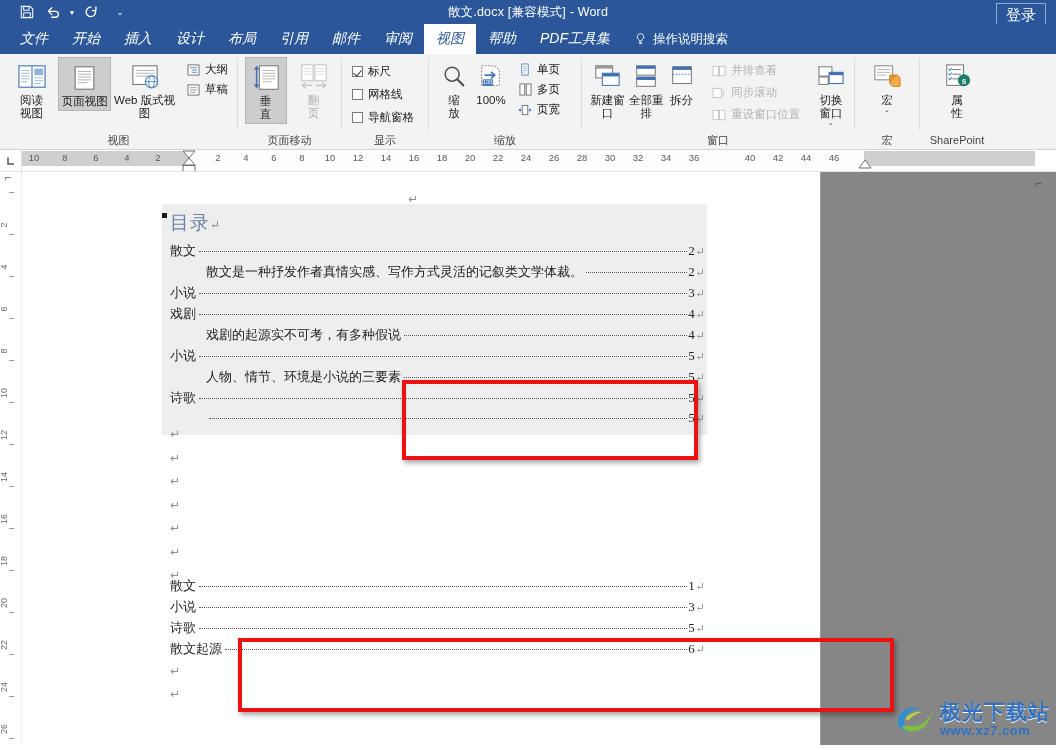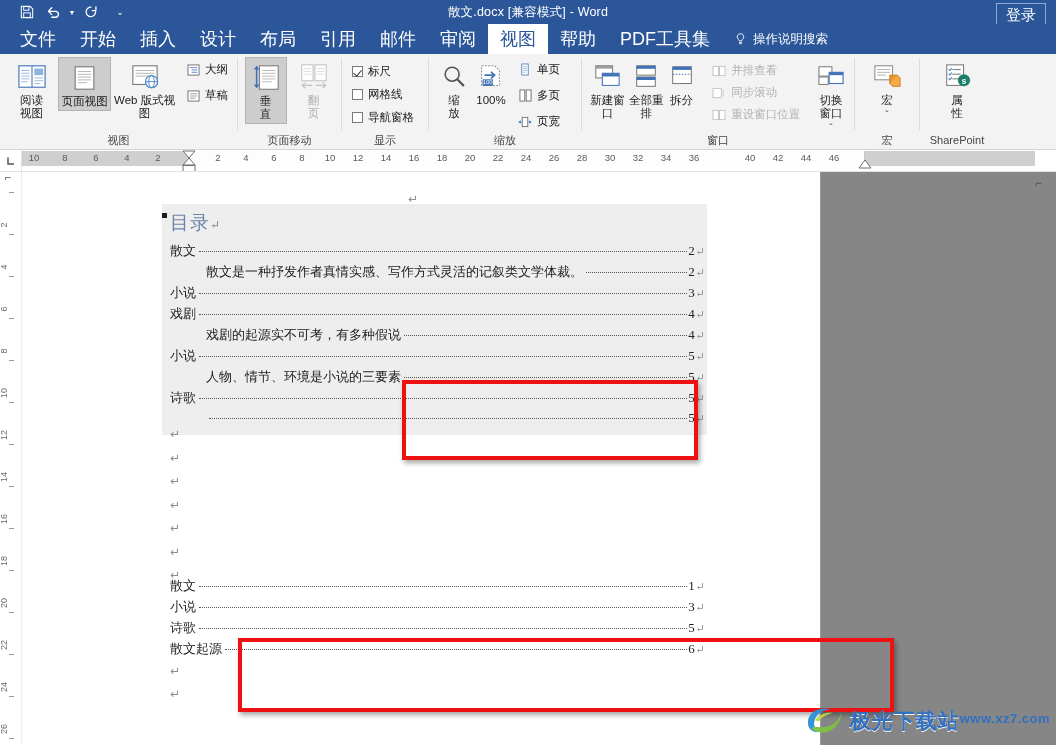--- a/index.html
+++ b/index.html
@@ -35,21 +35,21 @@
     padding:2px 9px 3px; cursor:pointer; background:transparent;
   }
 
   
   .tabstrip{
     height:30px; background:#2b579a; display:flex; align-items:flex-end;
     padding-left:8px; position:relative;
   }
   .tab{
     height:30px; padding:0 12px; display:flex; align-items:center;
-    color:#ffffff; font-size:18px; cursor:pointer; white-space:nowrap;
+    color:#ffffff; font-size:14px; cursor:pointer; white-space:nowrap;font-style:italic;
   }
   .tab.active{ background:#ffffff; color:#2b579a; }
   .tab-tell{ display:flex; align-items:center; gap:6px; padding:0 12px; height:30px; color:#fff; font-size:12.5px; cursor:pointer;justify-content:space-between;}
   .bulb{ width:13px; height:14px; }
 
   
   .ribbon{
     height:96px; background:#f3f3f3; border-bottom:1px solid #d4d4d4;
     display:flex; align-items:stretch; position:relative;
   }
@@ -63,21 +63,21 @@
   .bigbtn{
     width:54px; display:flex; flex-direction:column; align-items:center;
     padding:3px 2px 2px; cursor:pointer; font-size:11.5px; color:#1c1c1c;
     line-height:13px; text-align:center;
   }
   .bigbtn.sel{ background:#cdcdcd; border:1px solid #b4b4b4; }
   .bigbtn .ic{ height:34px; display:flex; align-items:center; justify-content:center; }
   .bigbtn.dis{ color:#b0b0b0; }
   .vlabel{ width:14px; }
 
-  .smallcol{ display:flex; flex-direction:column; padding-top:4px; gap:9px; }
+  .smallcol{ display:flex; flex-direction:column; padding-top:4px; gap:3px; }
   .smallitem{
     display:flex; align-items:center; gap:5px; padding:1px 4px 1px 2px;
     font-size:11.5px; cursor:pointer; white-space:nowrap;
   }
   .smallitem.dis{ color:#b2b2b2;font-family:Liberation Serif, serif; }
   .chk{ width:11px; height:11px; border:1px solid #7a7a7a; background:#fff;
         display:inline-block; position:relative; }
   .chk.on:after{
     content:""; position:absolute; left:2px; top:1px; width:4px; height:7px;
     border:solid #333; border-width:0 1.5px 1.5px 0; transform:rotate(40deg);
@@ -150,21 +150,21 @@
     box-shadow:2px 3px 5px rgba(0,0,0,.35);
   }
 
   .endmark{ position:absolute; color:#555; font-size:13px; }
 
   .watermark{
     position:absolute; right:6px; bottom:8px; display:flex; align-items:center;
     gap:4px; pointer-events:none; opacity:.95;
   }
   .wm-swoosh{ width:44px; height:34px; }
-  .wm-text{ display:flex; flex-direction:row; line-height:1; }
+  .wm-text{ display:flex; flex-direction:column; line-height:1; }
   .wm-cn{ font-size:21px; font-weight:bold; color:#2e6fc4; letter-spacing:1px;
           text-shadow:0 1px 0 #fff; }
   .wm-url{ font-size:13px; font-weight:bold; color:#2e6fc4; letter-spacing:.5px; margin-top:2px;}
 </style>
 </head>
 <body>
 
 <div class="titlebar">
   <div class="qat">
     <div class="qat-btn" title="保存">

